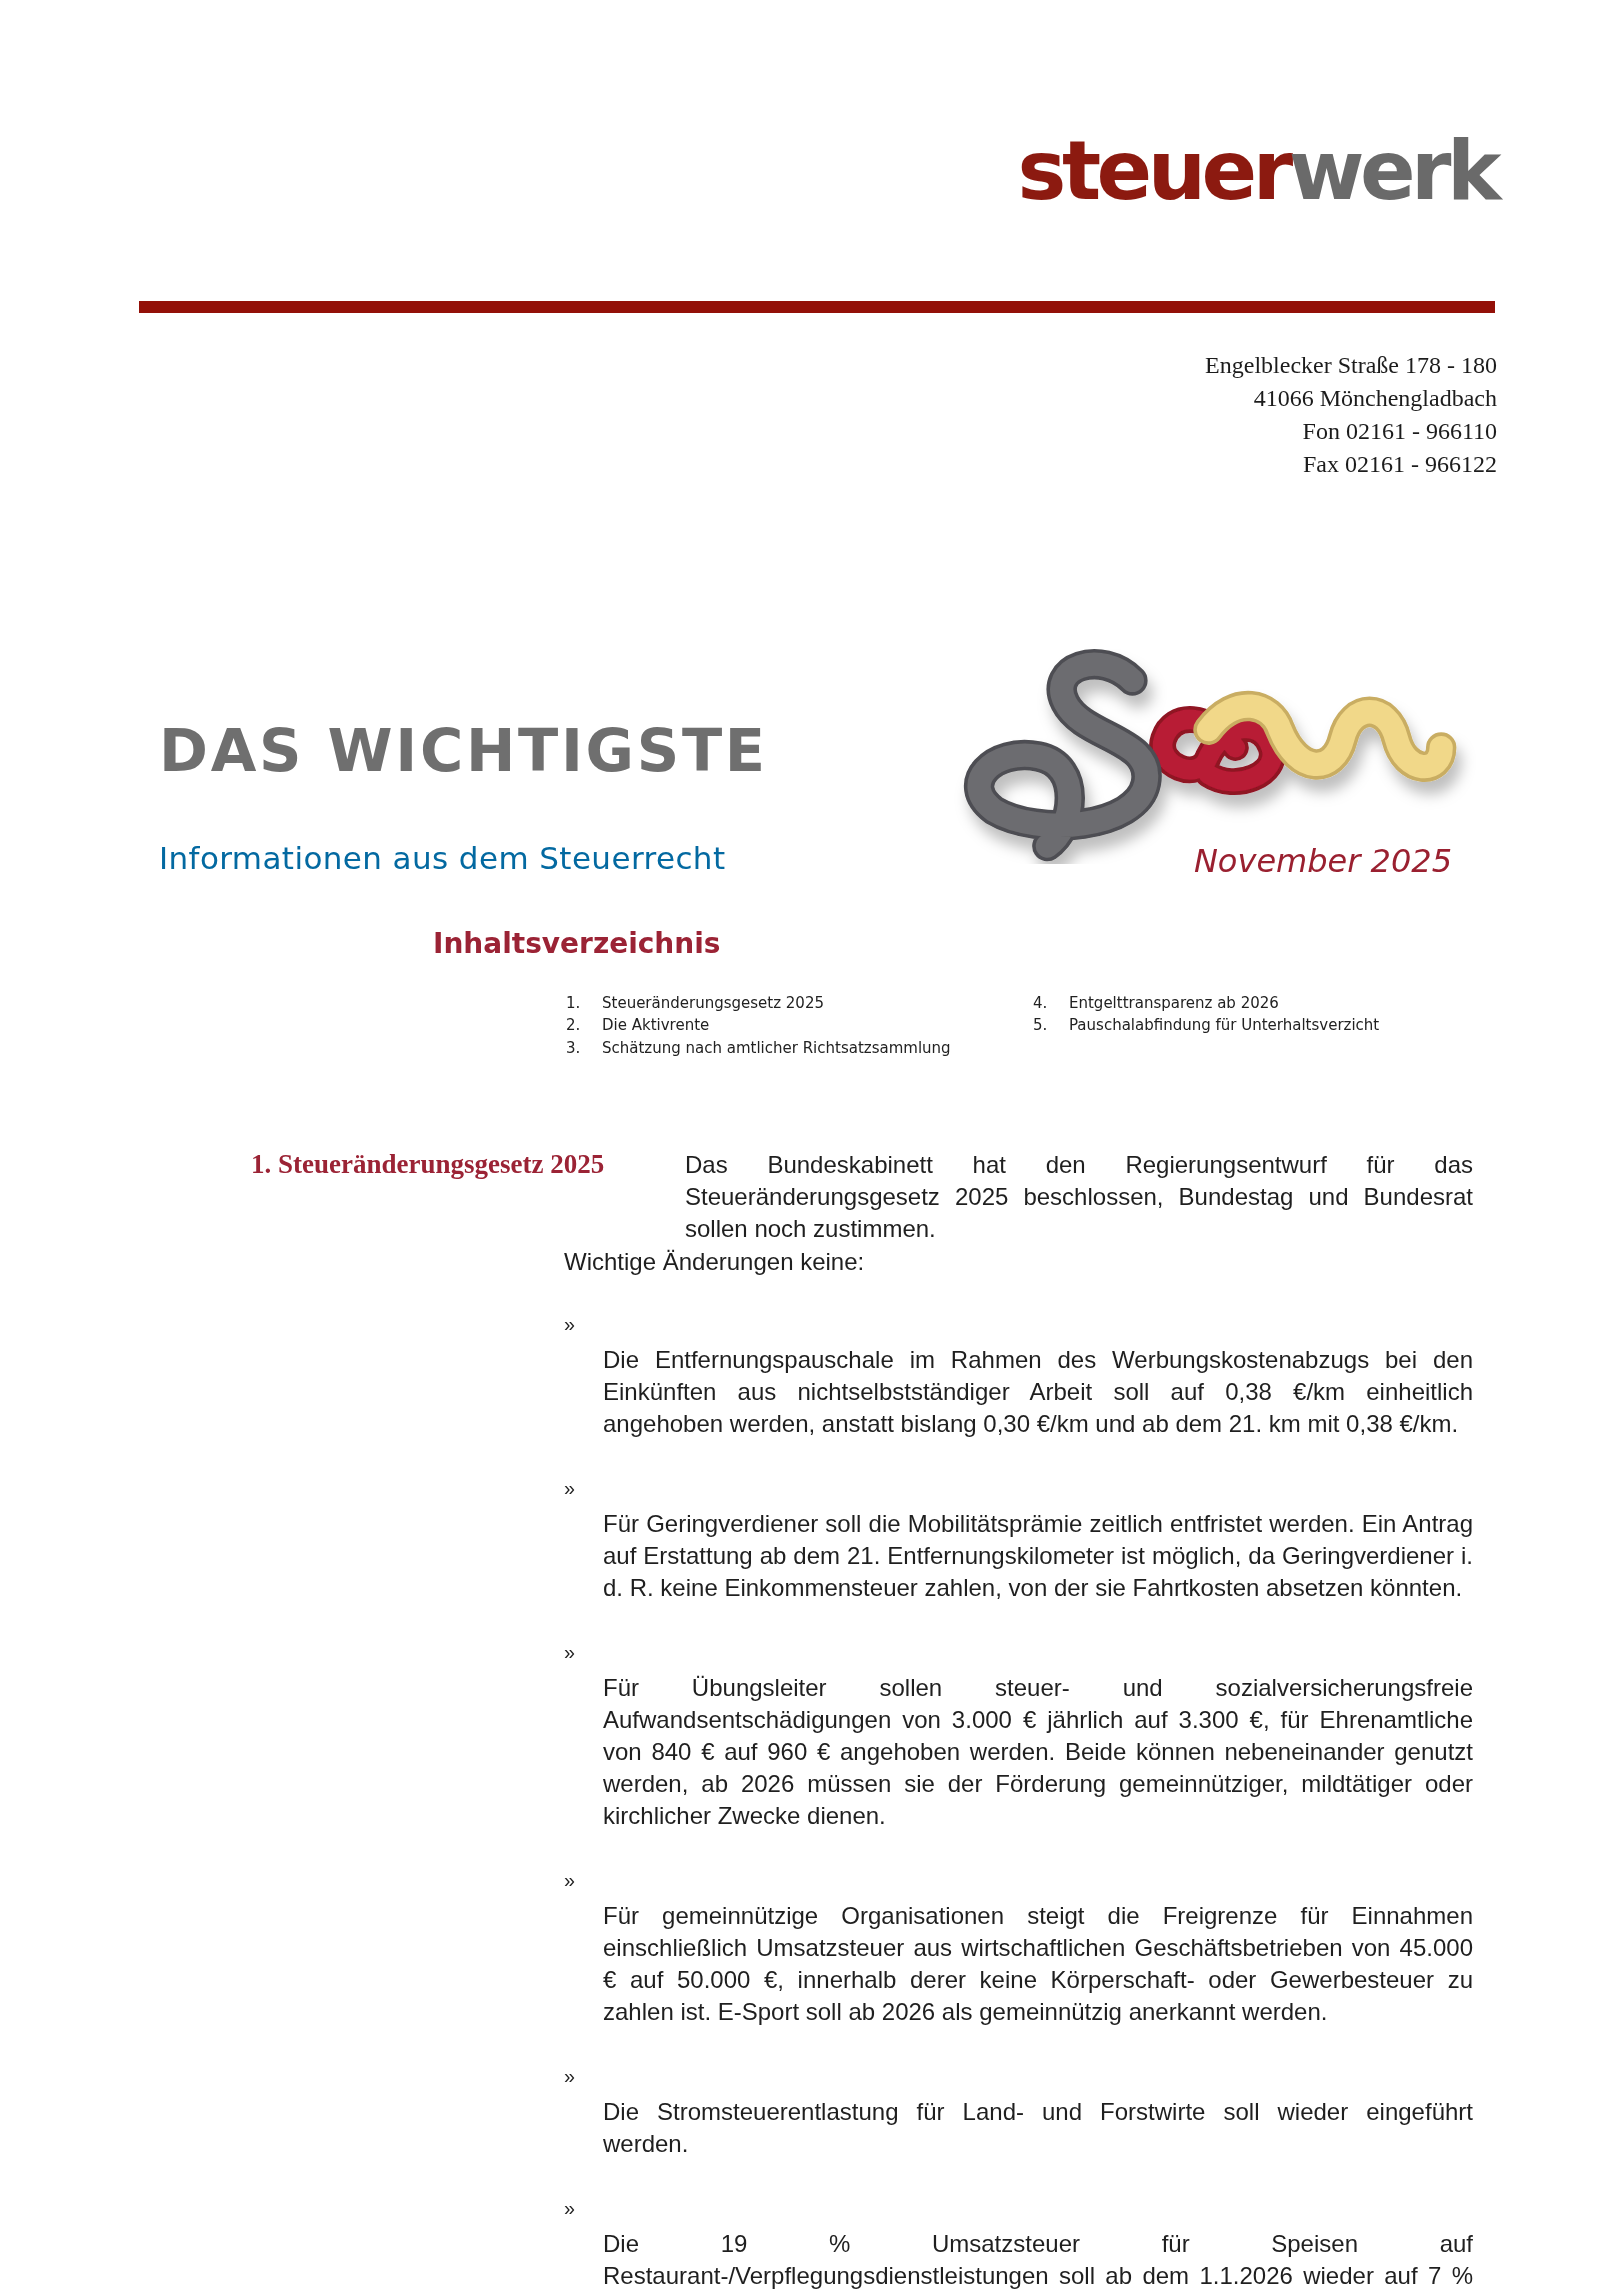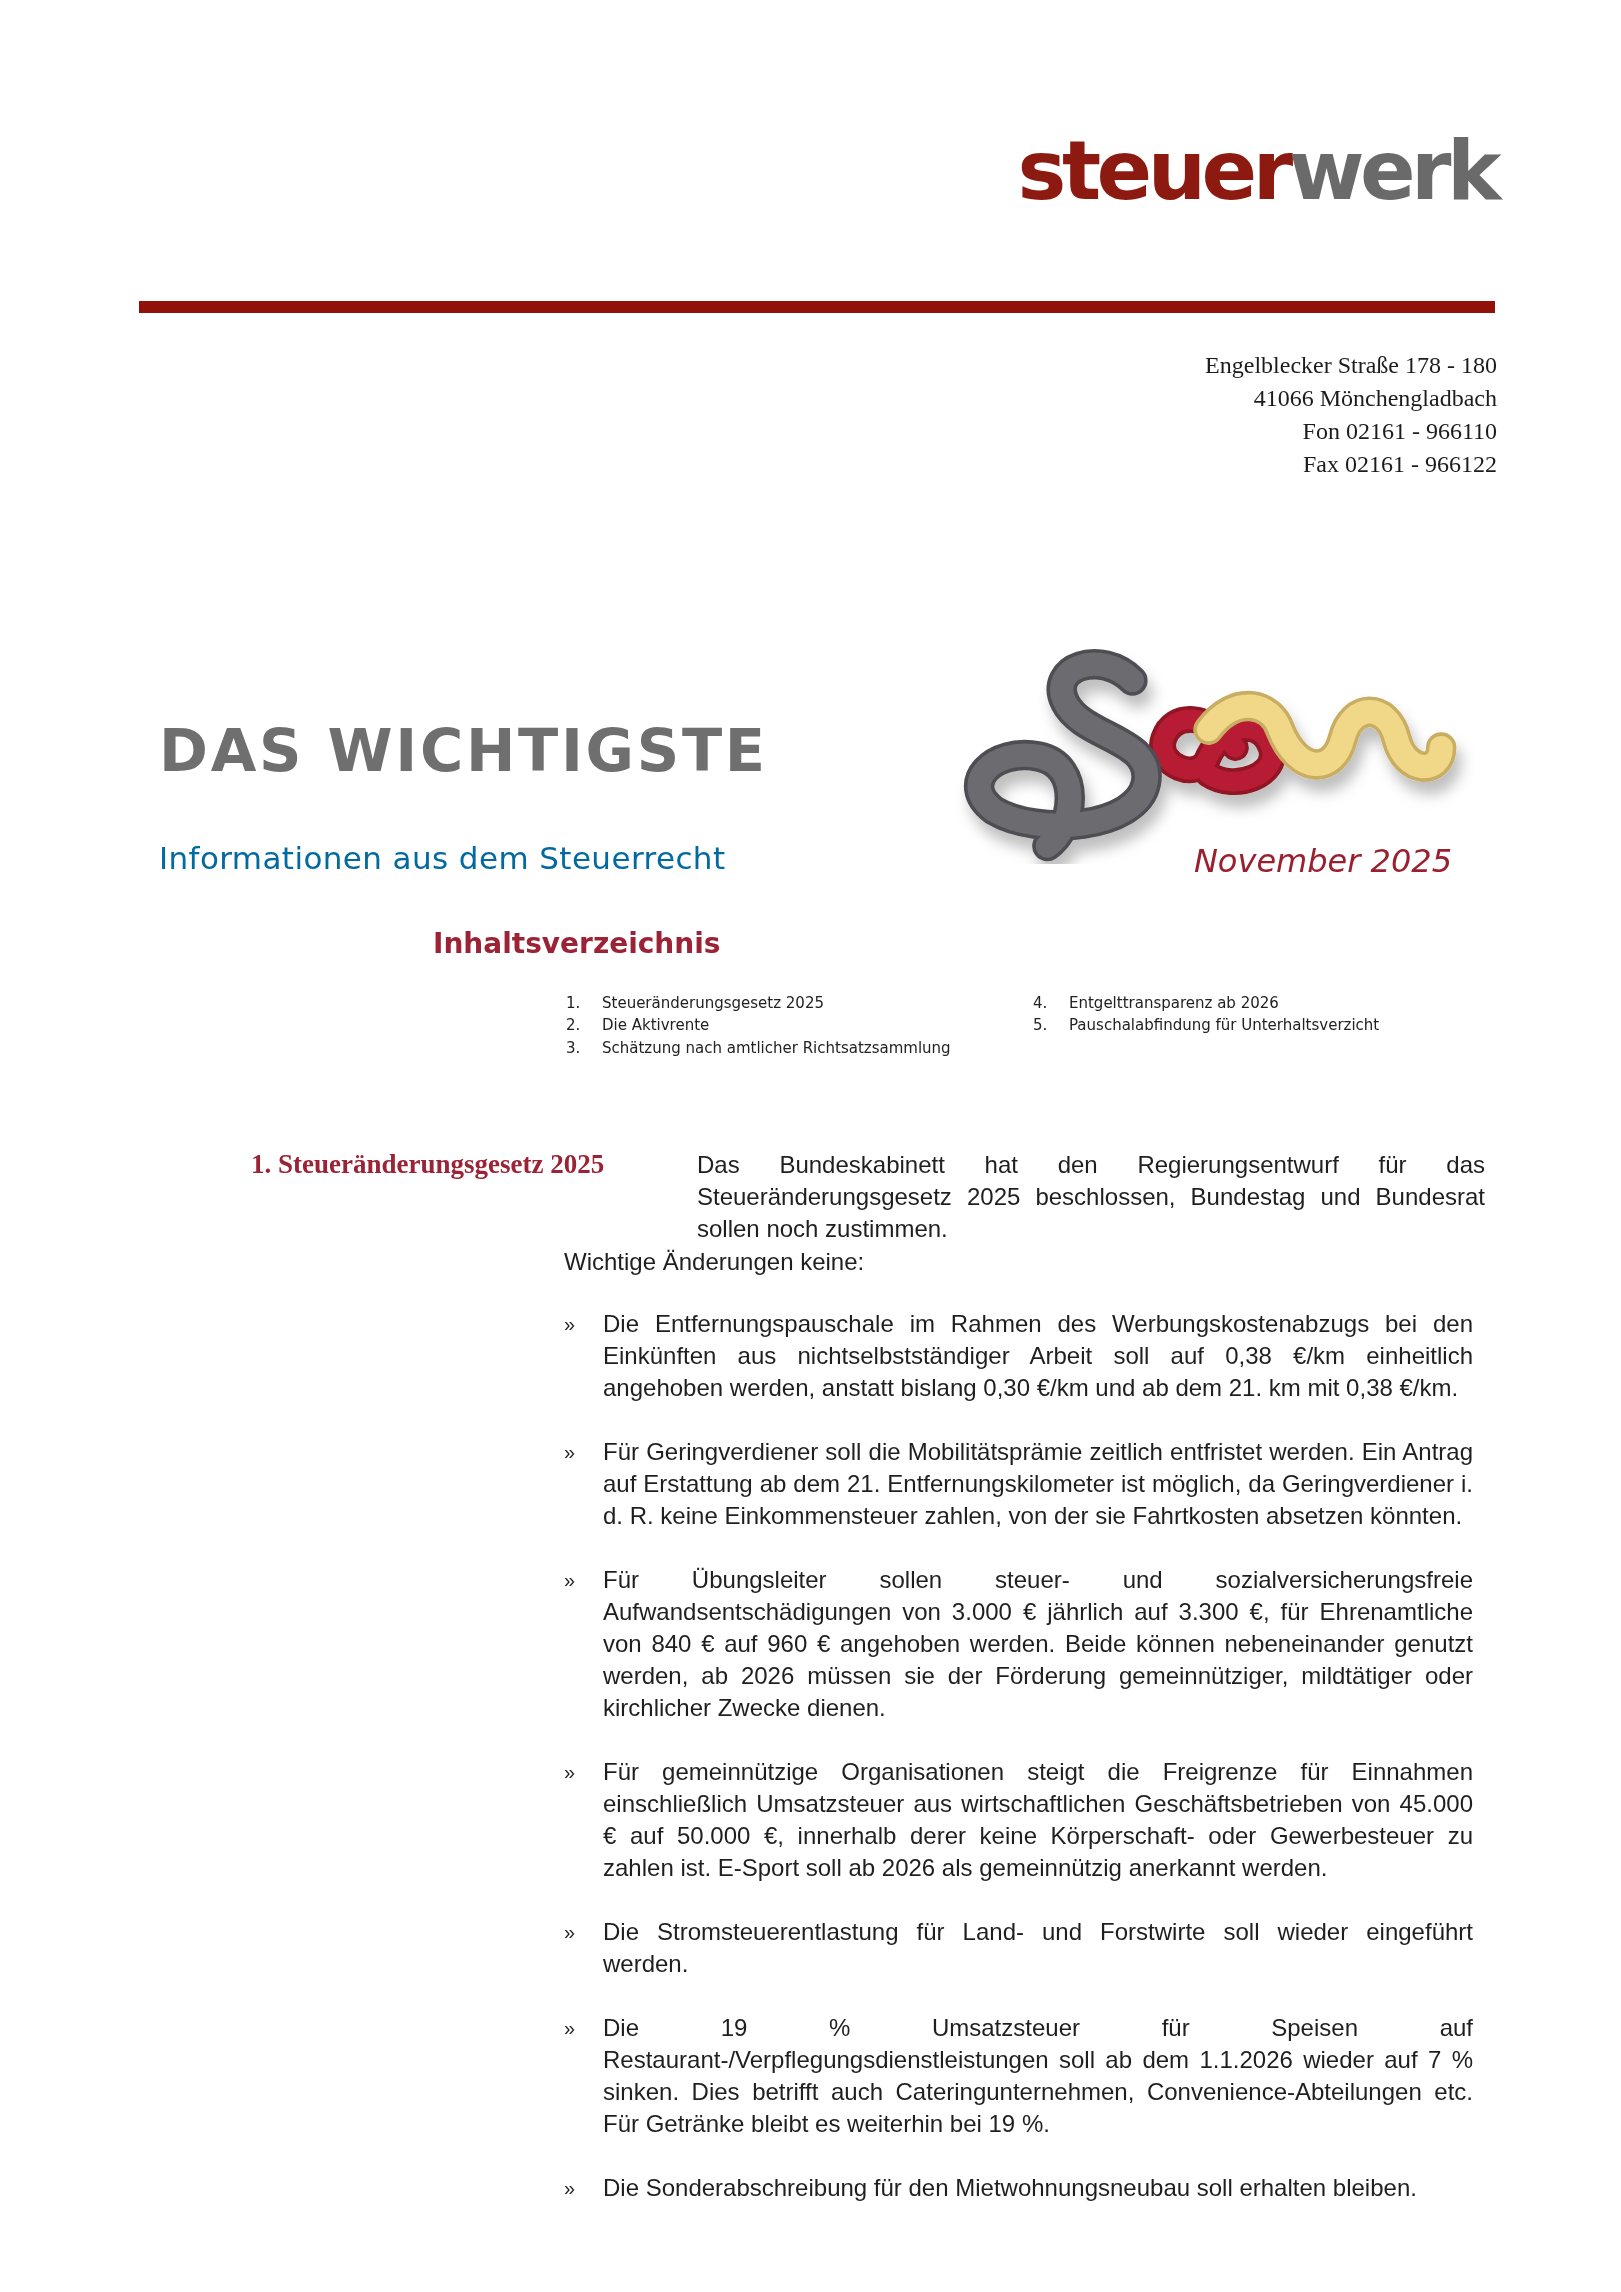--- a/index.html
+++ b/index.html
@@ -38,27 +38,27 @@
              line-height: 22.4px; color: #222; }
   .toc-col.left { left: 566px; top: 992px; }
   .toc-col.right { left: 1033px; top: 992px; }
   .toc-item { display: flex; }
   .toc-num { width: 36px; }
 
   
   .sec-heading { position: absolute; left: 251px; top: 1149px; font-family: Liberation Serif, serif;
                  font-size: 27px; font-weight: bold; color: #9b2335; }
   .intro { position: absolute; left: 685px; top: 1149px; width: 788px; font-size: 24px;
-           line-height: 32px; text-align: justify; color: #1f1f1f; margin-left: 12px; }
+           line-height: 32px; text-align: justify; color: #1f1f1f; }
   .lead { position: absolute; left: 564px; top: 1248px; font-size: 24px; color: #1f1f1f; }
 
   .bullets { position: absolute; left: 564px; top: 1308px; width: 909px; }
   .bullet { display: flex; font-size: 24px; line-height: 32px; color: #1f1f1f; margin-bottom: 32px; }
   .bullet-mark { width: 39px; flex: none; font-size: 19.7px; }
-  .bullet-text { flex: 1; text-align: justify; }
+  .bullet-text { flex: 1; text-align: justify; margin-top: 36px; }
 </style>
 </head>
 <body>
 
 <div class="logo">
   <div class="logo-word"><span class="a">steuer</span><span class="b">werk</span></div>
 </div>
 
 <div class="top-rule"></div>
 

